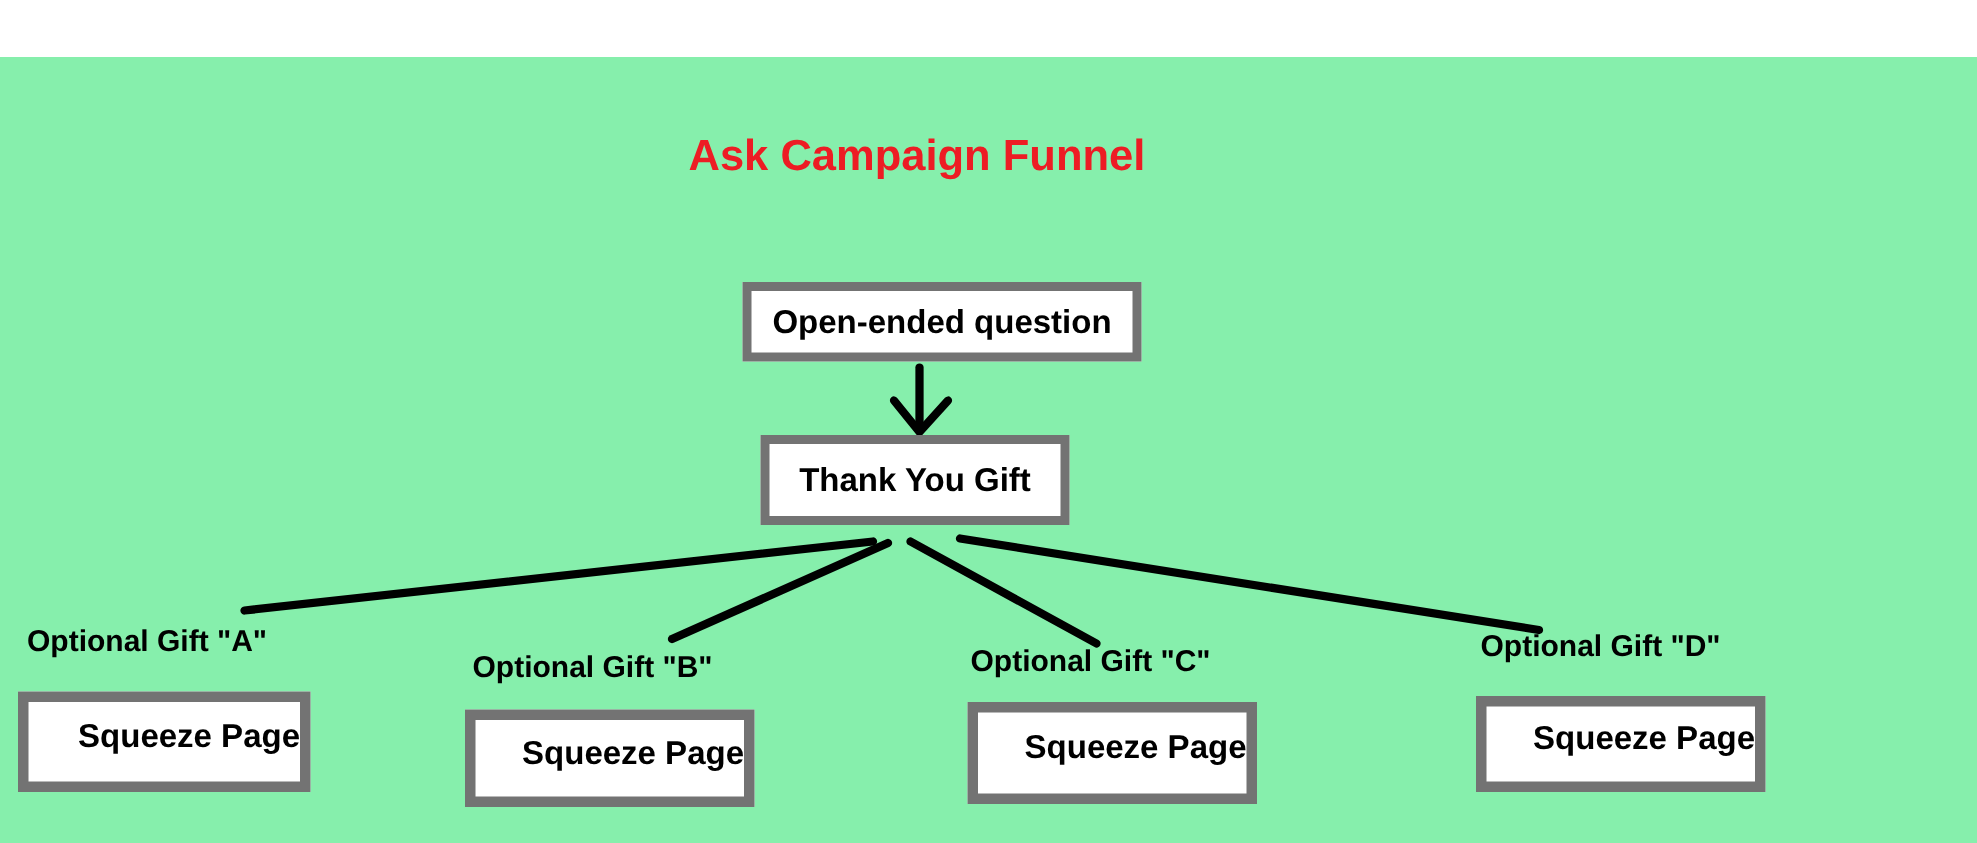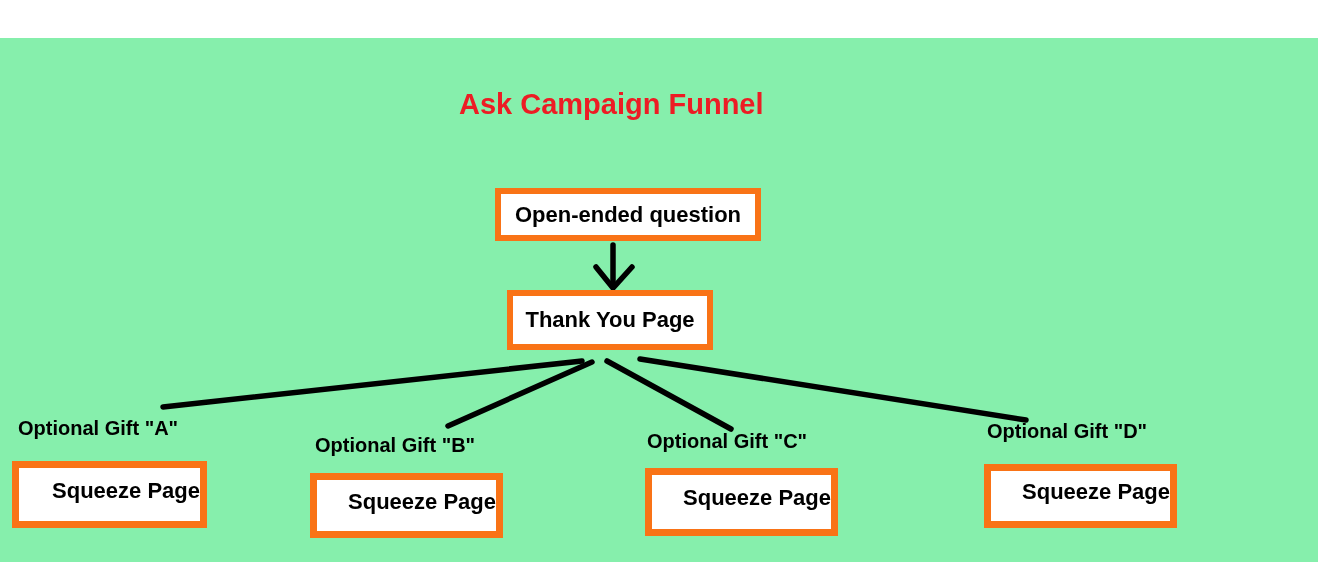--- a/index.html
+++ b/index.html
@@ -37,21 +37,21 @@
   .connectors polyline {
     stroke: #000000;
     stroke-width: 5.5;
     stroke-linecap: round;
     fill: none;
   }
   .node {
     position: absolute;
     box-sizing: border-box;
     background: #ffffff;
-    border: 6px solid #f97316;
+    border: 6px solid #737373;
     display: flex;
     align-items: center;
     justify-content: center;
     font-size: 22px;
     white-space: nowrap;
   }
   .node-root     { left: 495px; top: 150px; width: 266px; height: 53px; }
   .node-thankyou { left: 507px; top: 252px; width: 206px; height: 60px; }
   .node-squeeze  { border-width: 7px; padding-bottom: 8px; justify-content: flex-end; }
   .node-squeeze-a { left: 12px;  top: 423px; width: 195px; height: 67px; }
@@ -82,21 +82,21 @@
     <line x1="592" y1="324" x2="448" y2="388"></line>
     <line x1="607" y1="323" x2="731" y2="391"></line>
     <line x1="640" y1="321" x2="1026" y2="382"></line>
   </svg>
 
   <div class="node node-root">
     <span>Open-ended question</span>
   </div>
 
   <div class="node node-thankyou">
-    <span>Thank You Page</span>
+    <span>Thank You Gift</span>
   </div>
 
   <div class="gift-label gift-label-a">Optional Gift "A"</div>
   <div class="node node-squeeze node-squeeze-a">
     <span>Squeeze Page</span>
   </div>
 
   <div class="gift-label gift-label-b">Optional Gift "B"</div>
   <div class="node node-squeeze node-squeeze-b">
     <span>Squeeze Page</span>

